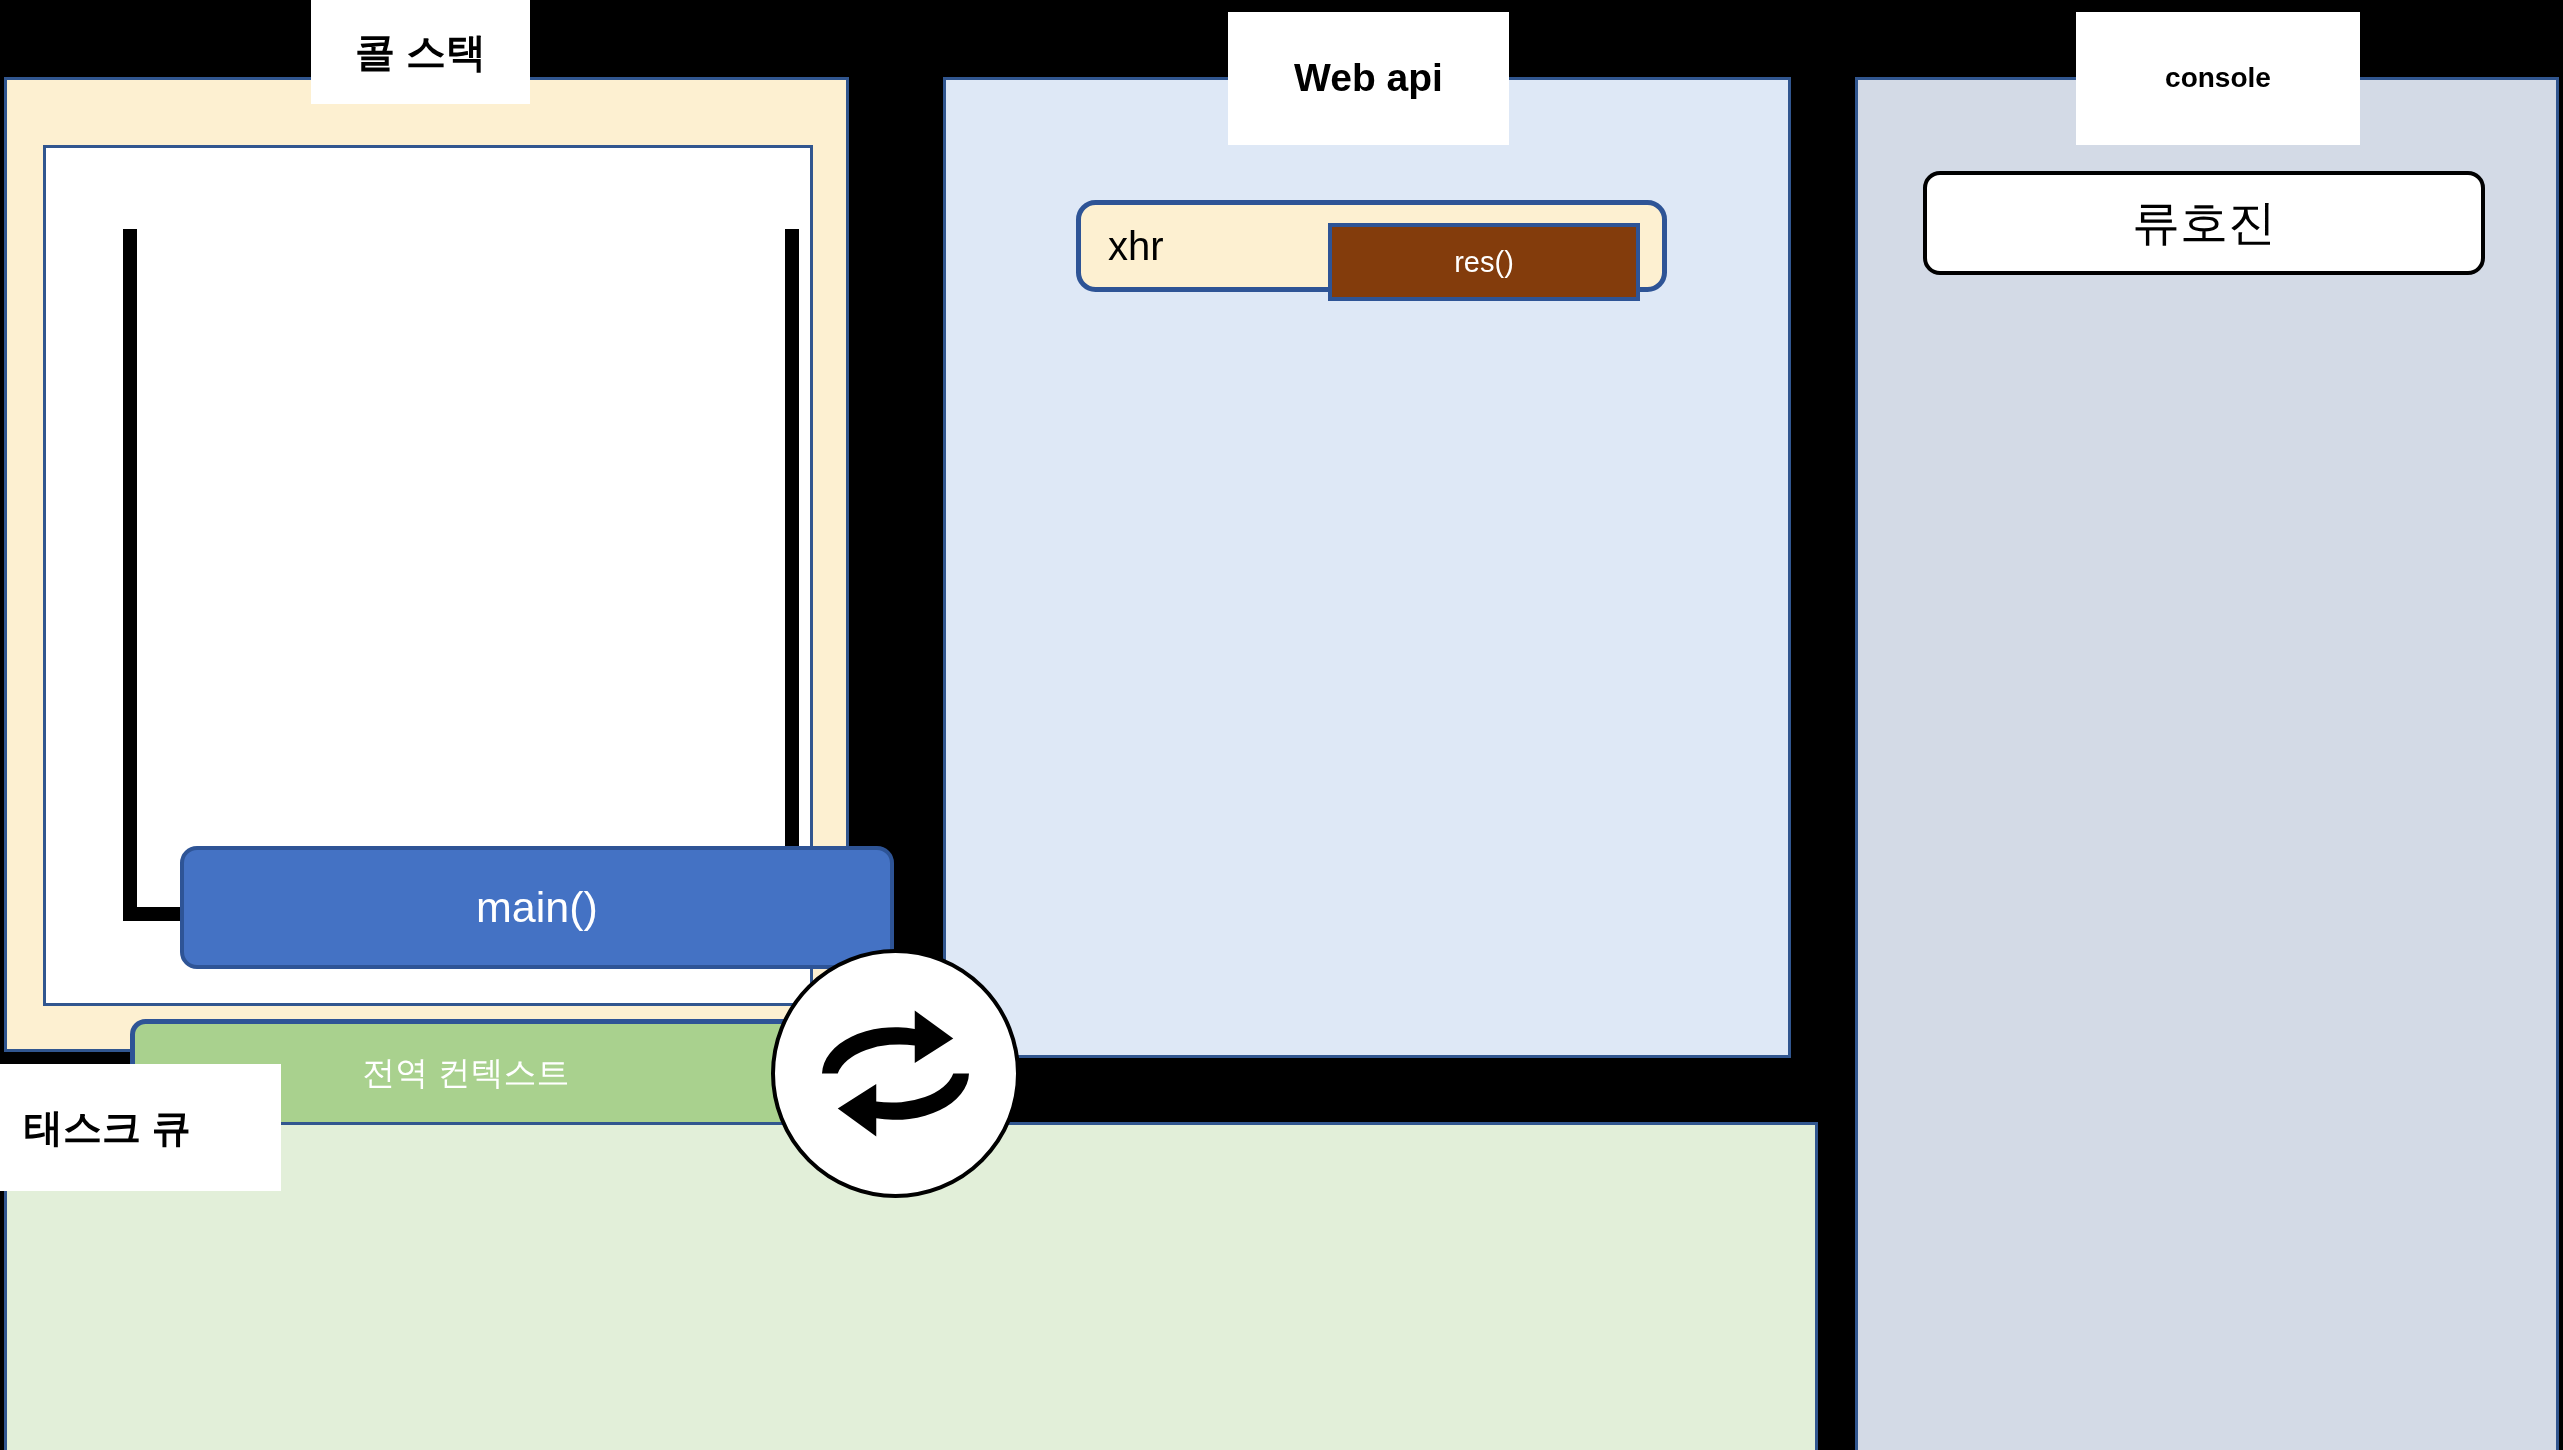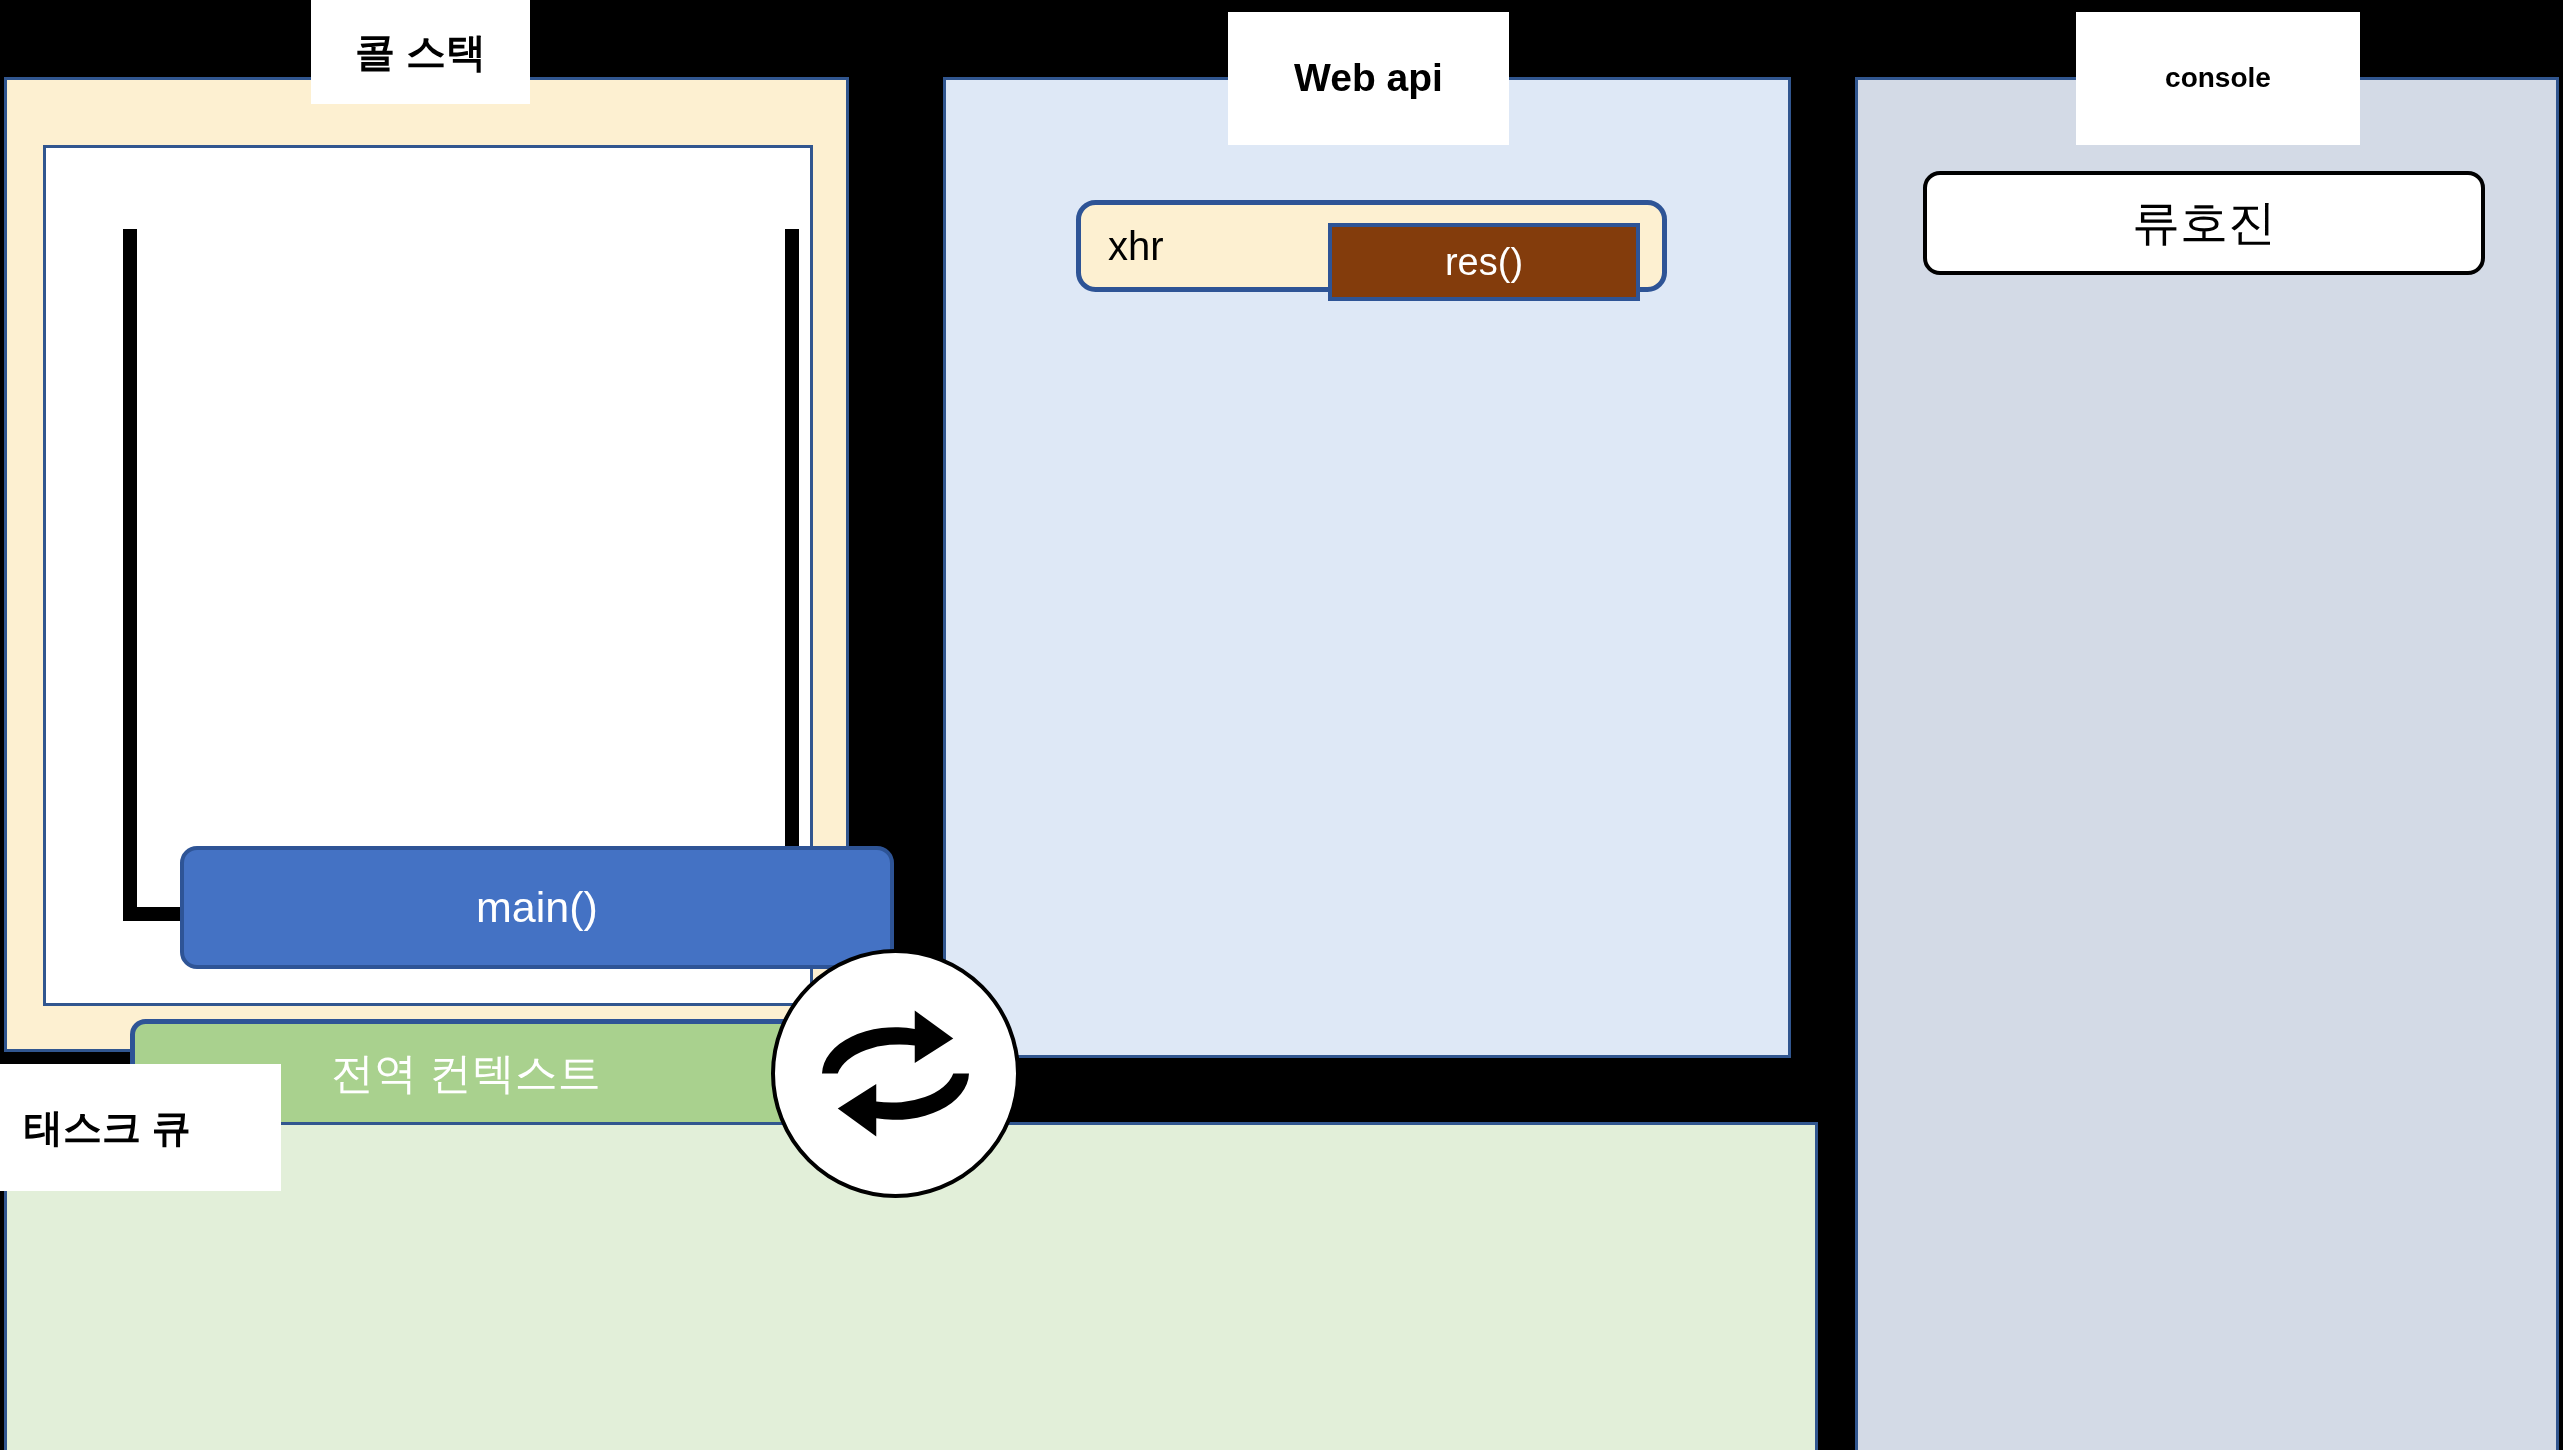--- a/index.html
+++ b/index.html
@@ -84,21 +84,21 @@
     width: 672px;
     height: 109px;
     box-sizing: border-box;
     background: #a9d18e;
     border: 5.2px solid #2e5496;
     border-radius: 15.6px;
     display: flex;
     align-items: center;
     justify-content: center;
     color: #ffffff;
-    font-size: 43px;
+    font-size: 33px;
   }
 
   
   #webapi-panel {
     left: 943px;
     top: 77px;
     width: 848px;
     height: 981px;
     background: #dee8f6;
   }
@@ -127,21 +127,21 @@
     top: 18px;
     width: 312px;
     height: 78px;
     box-sizing: border-box;
     background: #833c0c;
     border: 4.5px solid #2e5496;
     display: flex;
     align-items: center;
     justify-content: center;
     color: #ffffff;
-    font-size: 38px;
+    font-size: 29px;
   }
 
   
   #taskqueue-panel {
     left: 3.9px;
     top: 1122px;
     width: 1814px;
     height: 329px;
     background: #e2efd9;
     border-bottom: 0;

